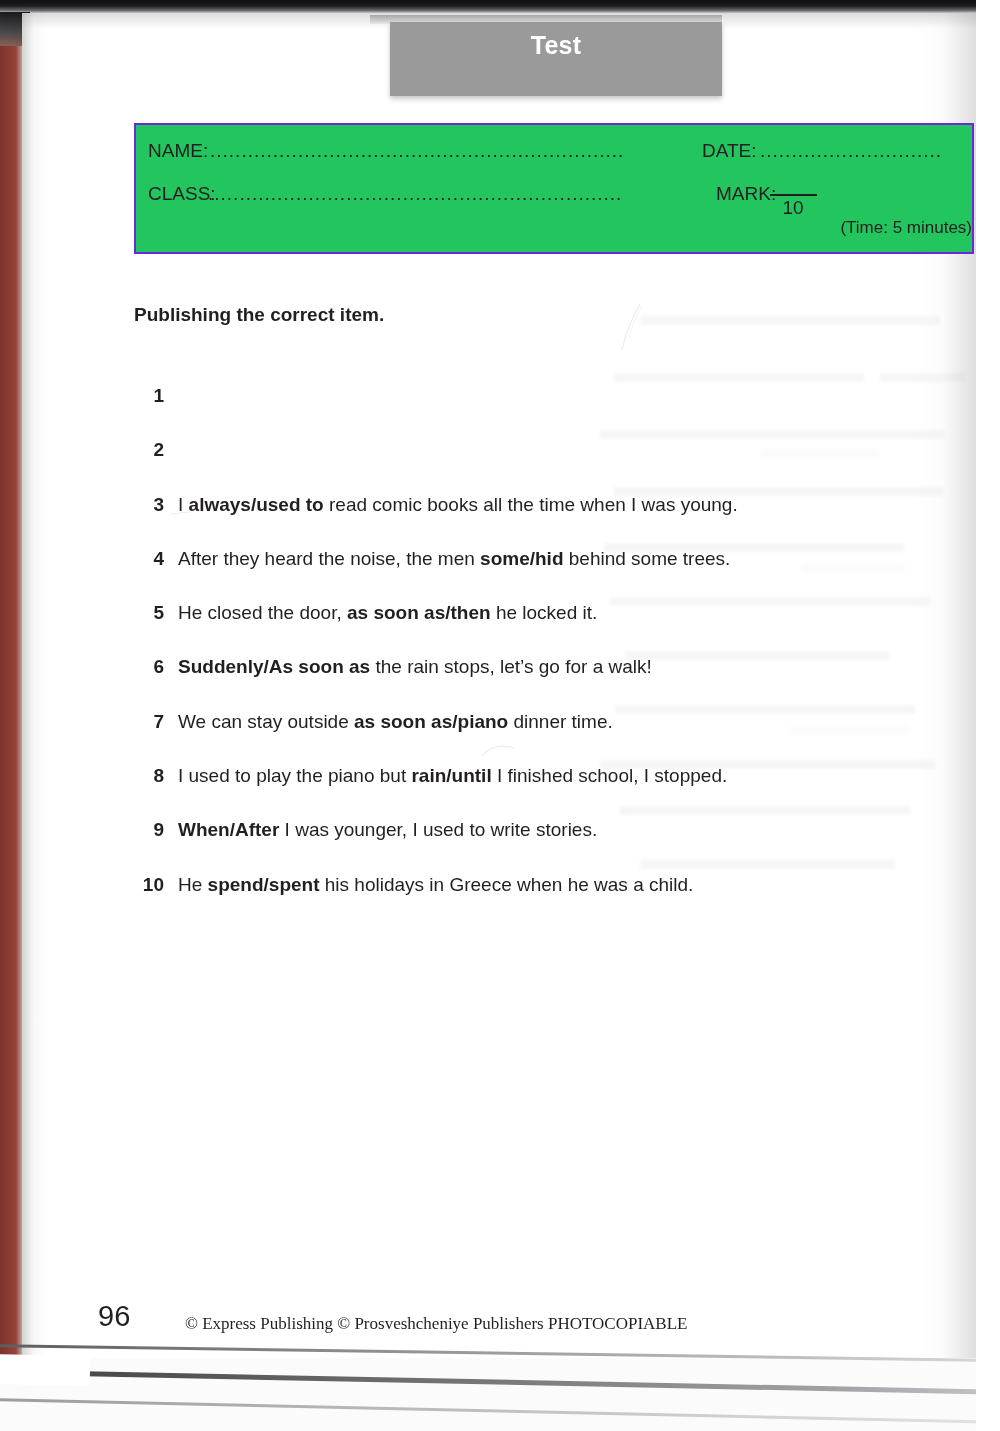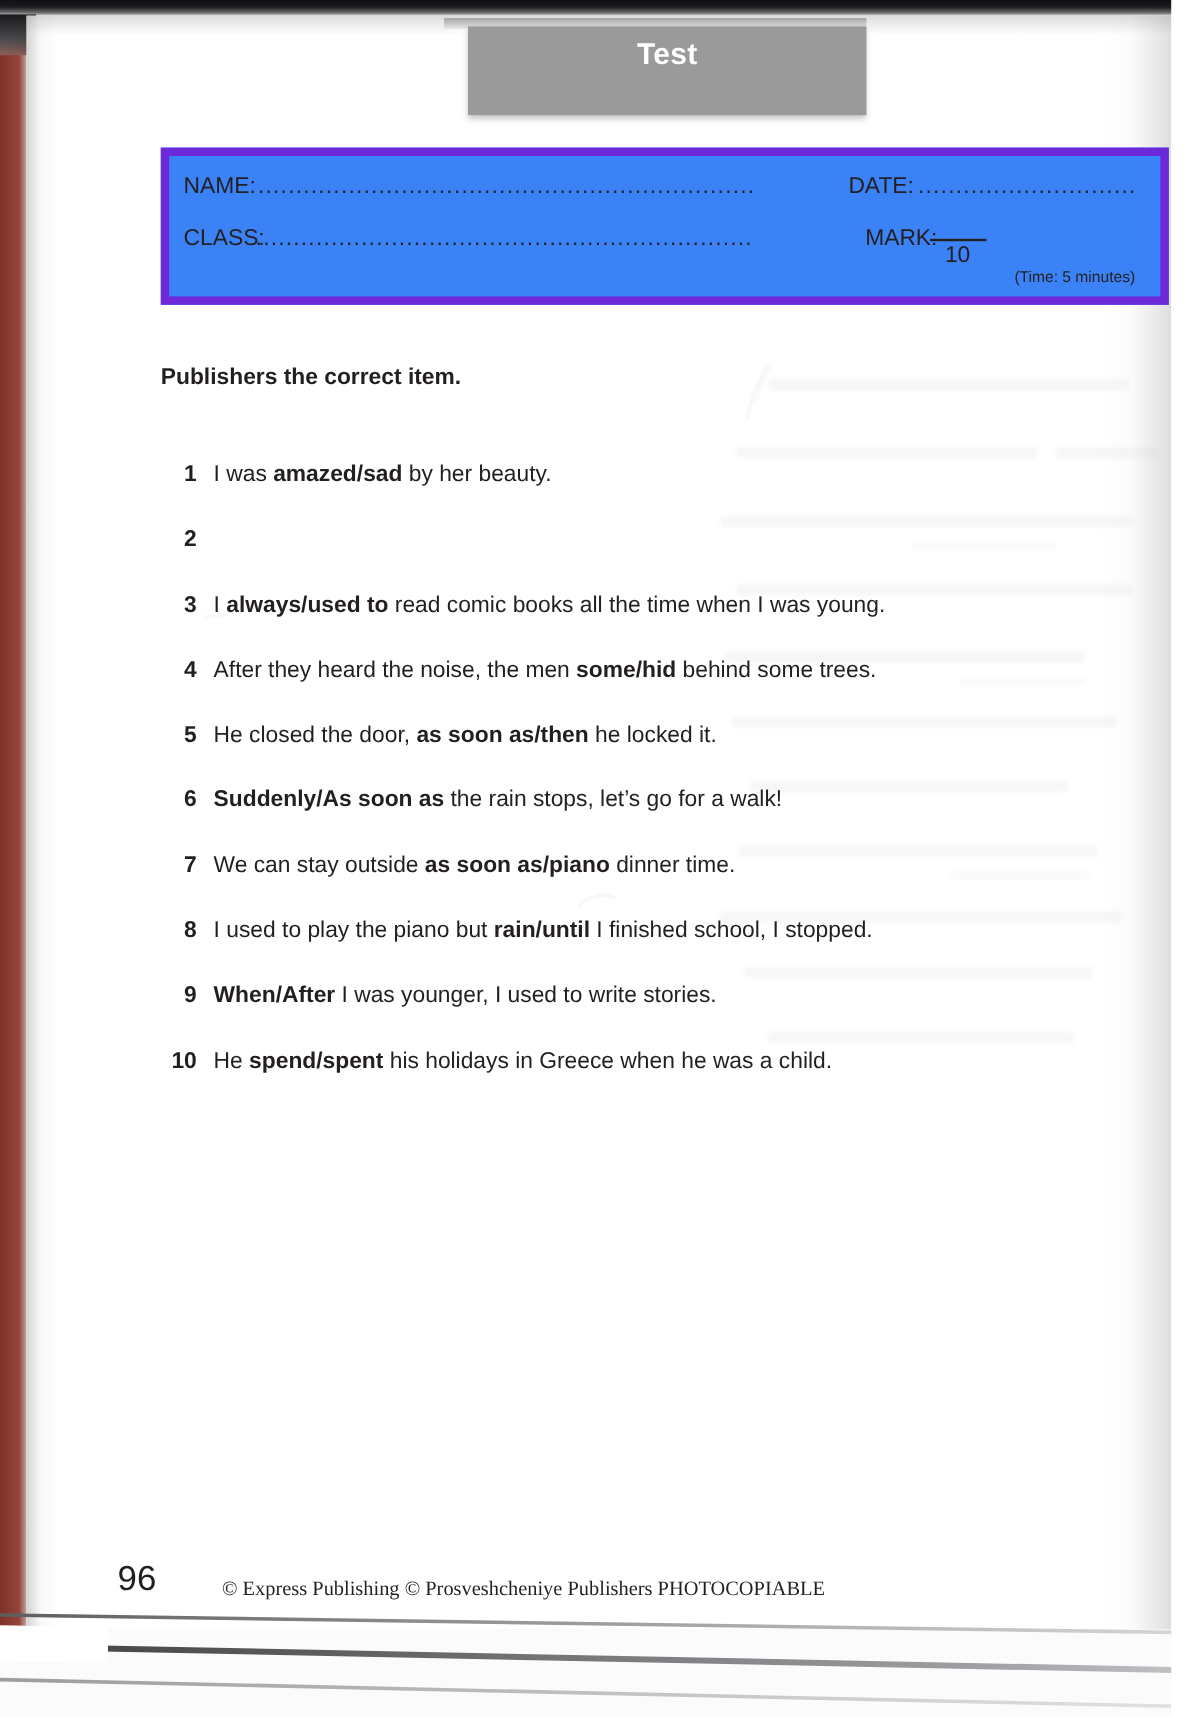--- a/index.html
+++ b/index.html
@@ -156,23 +156,23 @@
     font-weight: bold;
     letter-spacing: 0.2px;
     line-height: 31px;
   }
 
   
   .infobox {
     position: absolute;
     top: 123px; left: 134px;
     width: 840px; height: 131px;
-    border: 7px solid #6d28d9;
+    border: 2px solid #6d28d9;
     box-sizing: border-box;
-    background: #3b82f6;
+    background: #22c55e;
   }
   .infobox-inner {
     position: relative;
     width: 100%; height: 100%;
   }
 
   .field-label {
     position: absolute;
     font-size: 19px;
     color: #231f20;
@@ -209,22 +209,22 @@
   }
   .mark-denom {
     font-size: 19px;
     text-align: center;
     width: 50px;
     line-height: 22px;
     padding-top: 1px;
   }
   .time-note {
     position: absolute;
-    top: 93px; right: 21px;
-    font-size: 13px;
+    top: 93px; right: 0;
+    font-size: 17px;
     color: #231f20;
     white-space: nowrap;
   }
 
   
   .instruction {
     position: absolute;
     top: 304px; left: 134px;
     font-size: 19px;
     font-weight: bold;
@@ -340,26 +340,25 @@
       <span class="field-label lbl-mark">MARK:</span>
       <div class="mark-group">
         <div class="mark-bar"></div>
         <div class="mark-denom">10</div>
       </div>
 
       <span class="time-note">(Time: 5 minutes)</span>
     </div>
   </div>
 
-  <div class="instruction">Publishers the correct item.</div>
+  <div class="instruction">Publishing the correct item.</div>
 
   <div class="questions">
     <div class="q-row">
       <span class="q-num">1</span>
-      <span class="q-text"><span>I was </span><b>amazed/sad</b><span> by her beauty.</span></span>
     </div>
     <div class="q-row">
       <span class="q-num">2</span>
     </div>
     <div class="q-row">
       <span class="q-num">3</span>
       <span class="q-text"><span>I </span><b>always/used to</b><span> read comic books all the time when I was young.</span></span>
     </div>
     <div class="q-row">
       <span class="q-num">4</span>

